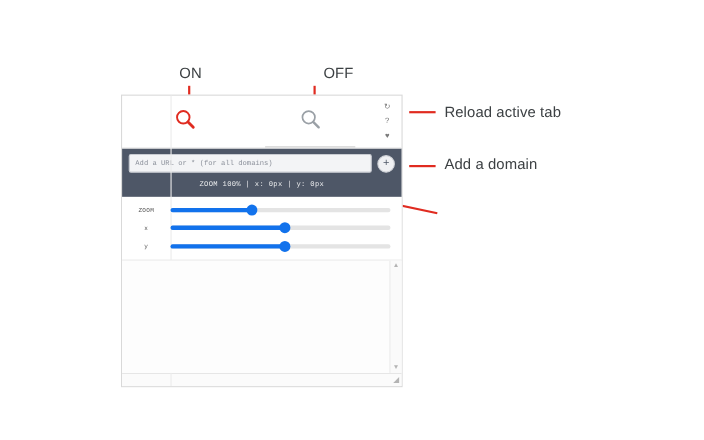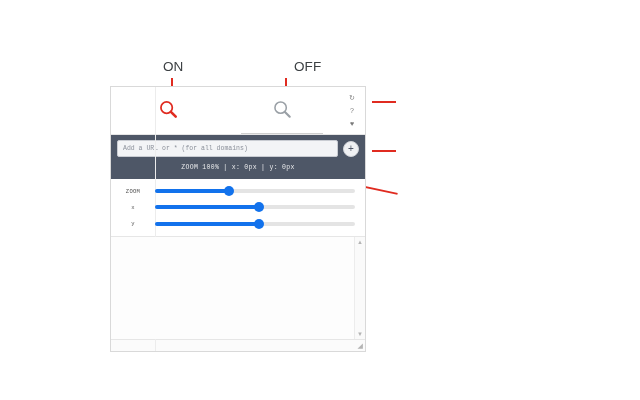--- a/index.html
+++ b/index.html
@@ -181,20 +181,22 @@
   }
   .resize-grip{ font-size:7px; color:#b4b4b4; line-height:1; cursor:nwse-resize; }
 </style>
 </head>
 <body>
 
 <div id="stage">
 
   <div class="ann-label" id="ann-on">ON</div>
   <div class="ann-label" id="ann-off">OFF</div>
+  <div class="ann-label" id="ann-reload">Reload active tab</div>
+  <div class="ann-label" id="ann-domain">Add a domain</div>
   <div class="ann-label" id="ann-zoomctl">Zoom controls</div>
 
   <div class="leader" id="tick-on"></div>
   <div class="leader" id="tick-off"></div>
   <div class="leader" id="tick-zoomctl"></div>
   <div class="leader" id="dash-reload"></div>
   <div class="leader" id="dash-domain"></div>
   <div class="leader" id="dash-zoomlevel"></div>
 
   <div id="popup">

